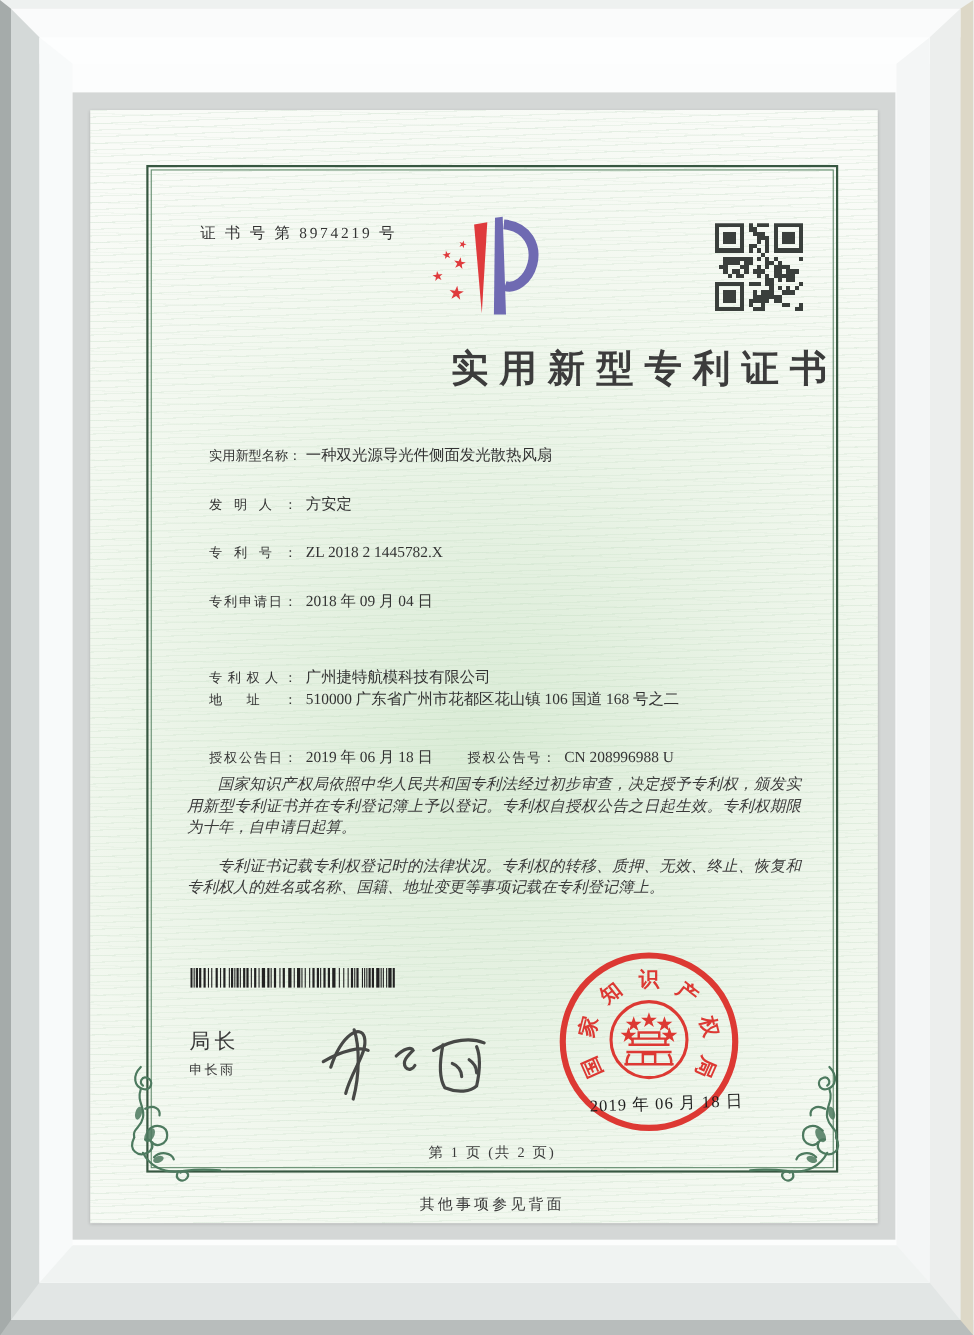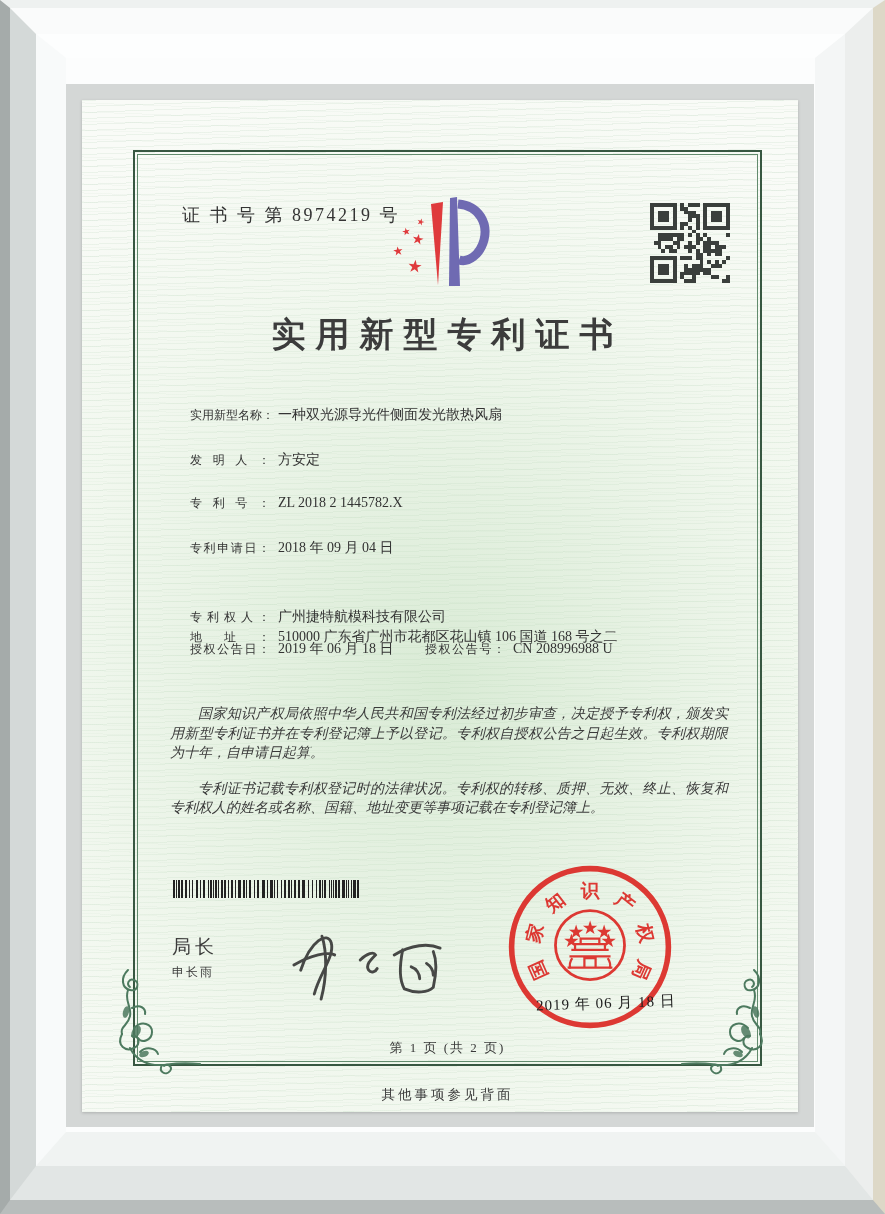--- a/index.html
+++ b/index.html
@@ -23,27 +23,27 @@
       background-image:
         radial-gradient(ellipse 95% 72% at 50% 58%, rgba(186,219,180,.50), rgba(219,237,213,.24) 58%, rgba(252,253,251,0) 86%),
         repeating-linear-gradient(178deg, rgba(110,165,118,.10) 0 1px, rgba(255,255,255,0) 1px 6px),
         repeating-linear-gradient(2deg, rgba(110,165,118,.05) 0 1px, rgba(255,255,255,0) 1px 9px);
       box-shadow:0 1px 3px rgba(0,0,0,.18);}
 
   .inner-border{position:absolute;left:51px;top:50px;width:629px;height:916px;
       border:2px solid #375741;}
   .inner-border::before{content:"";position:absolute;inset:2px;border:1px solid #628b6d;}
 
-  .cert-no{position:absolute;left:100px;top:103px;font-size:18px;letter-spacing:2.5px;color:#343434;}
+  .cert-no{position:absolute;left:100px;top:103px;font-size:14px;letter-spacing:2.5px;color:#343434;}
 
   .logo{position:absolute;left:298px;top:94px;width:112px;height:96px;}
   .logo text{font-family:"DejaVu Sans",sans-serif;}
   .qr{position:absolute;left:568px;top:103px;width:80px;height:80px;}
 
-  .title{position:absolute;left:51px;top:212px;width:629px;text-align:center;
+  .title{position:absolute;left:51px;top:212px;width:629px;text-align:right;
       font-size:34px;font-weight:600;letter-spacing:10px;color:#3c3c3c;white-space:nowrap;}
 
   .frow{position:absolute;left:88px;height:22px;white-space:nowrap;margin-left:20px;}
   .flabel{display:inline-block;width:80px;font-size:12px;color:#333;
       text-align:justify;text-align-last:justify;vertical-align:baseline;}
   .fvalue{font-size:14px;color:#333;margin-left:8px;vertical-align:baseline;}
   .pair2{position:absolute;left:235px;top:0;white-space:nowrap;}
 
   .body-text{position:absolute;left:88px;top:604px;width:558px;font-size:14px;
       line-height:19.5px;text-align:justify;color:#3a3a3a;font-style:italic;}
@@ -248,21 +248,21 @@
     </div>
     <div class="frow" style="top:438px">
       <span class="flabel">专利申请日：</span><span class="fvalue">2018 年 09 月 04 日</span>
     </div>
     <div class="frow" style="top:507px">
       <span class="flabel">专利权人：</span><span class="fvalue">广州捷特航模科技有限公司</span>
     </div>
     <div class="frow" style="top:527px">
       <span class="flabel">地址：</span><span class="fvalue">510000 广东省广州市花都区花山镇 106 国道 168 号之二</span>
     </div>
-    <div class="frow" style="top:539px">
+    <div class="frow" style="top:580px">
       <span class="flabel">授权公告日：</span><span class="fvalue">2019 年 06 月 18 日</span>
       <span class="pair2">
         <span class="flabel">授权公告号：</span><span class="fvalue">CN 208996988 U</span>
       </span>
     </div>
 
     <div class="body-text">
       <p>国家知识产权局依照中华人民共和国专利法经过初步审查，决定授予专利权，颁发实用新型专利证书并在专利登记簿上予以登记。专利权自授权公告之日起生效。专利权期限为十年，自申请日起算。</p>
       <p>专利证书记载专利权登记时的法律状况。专利权的转移、质押、无效、终止、恢复和专利权人的姓名或名称、国籍、地址变更等事项记载在专利登记簿上。</p>
     </div>

